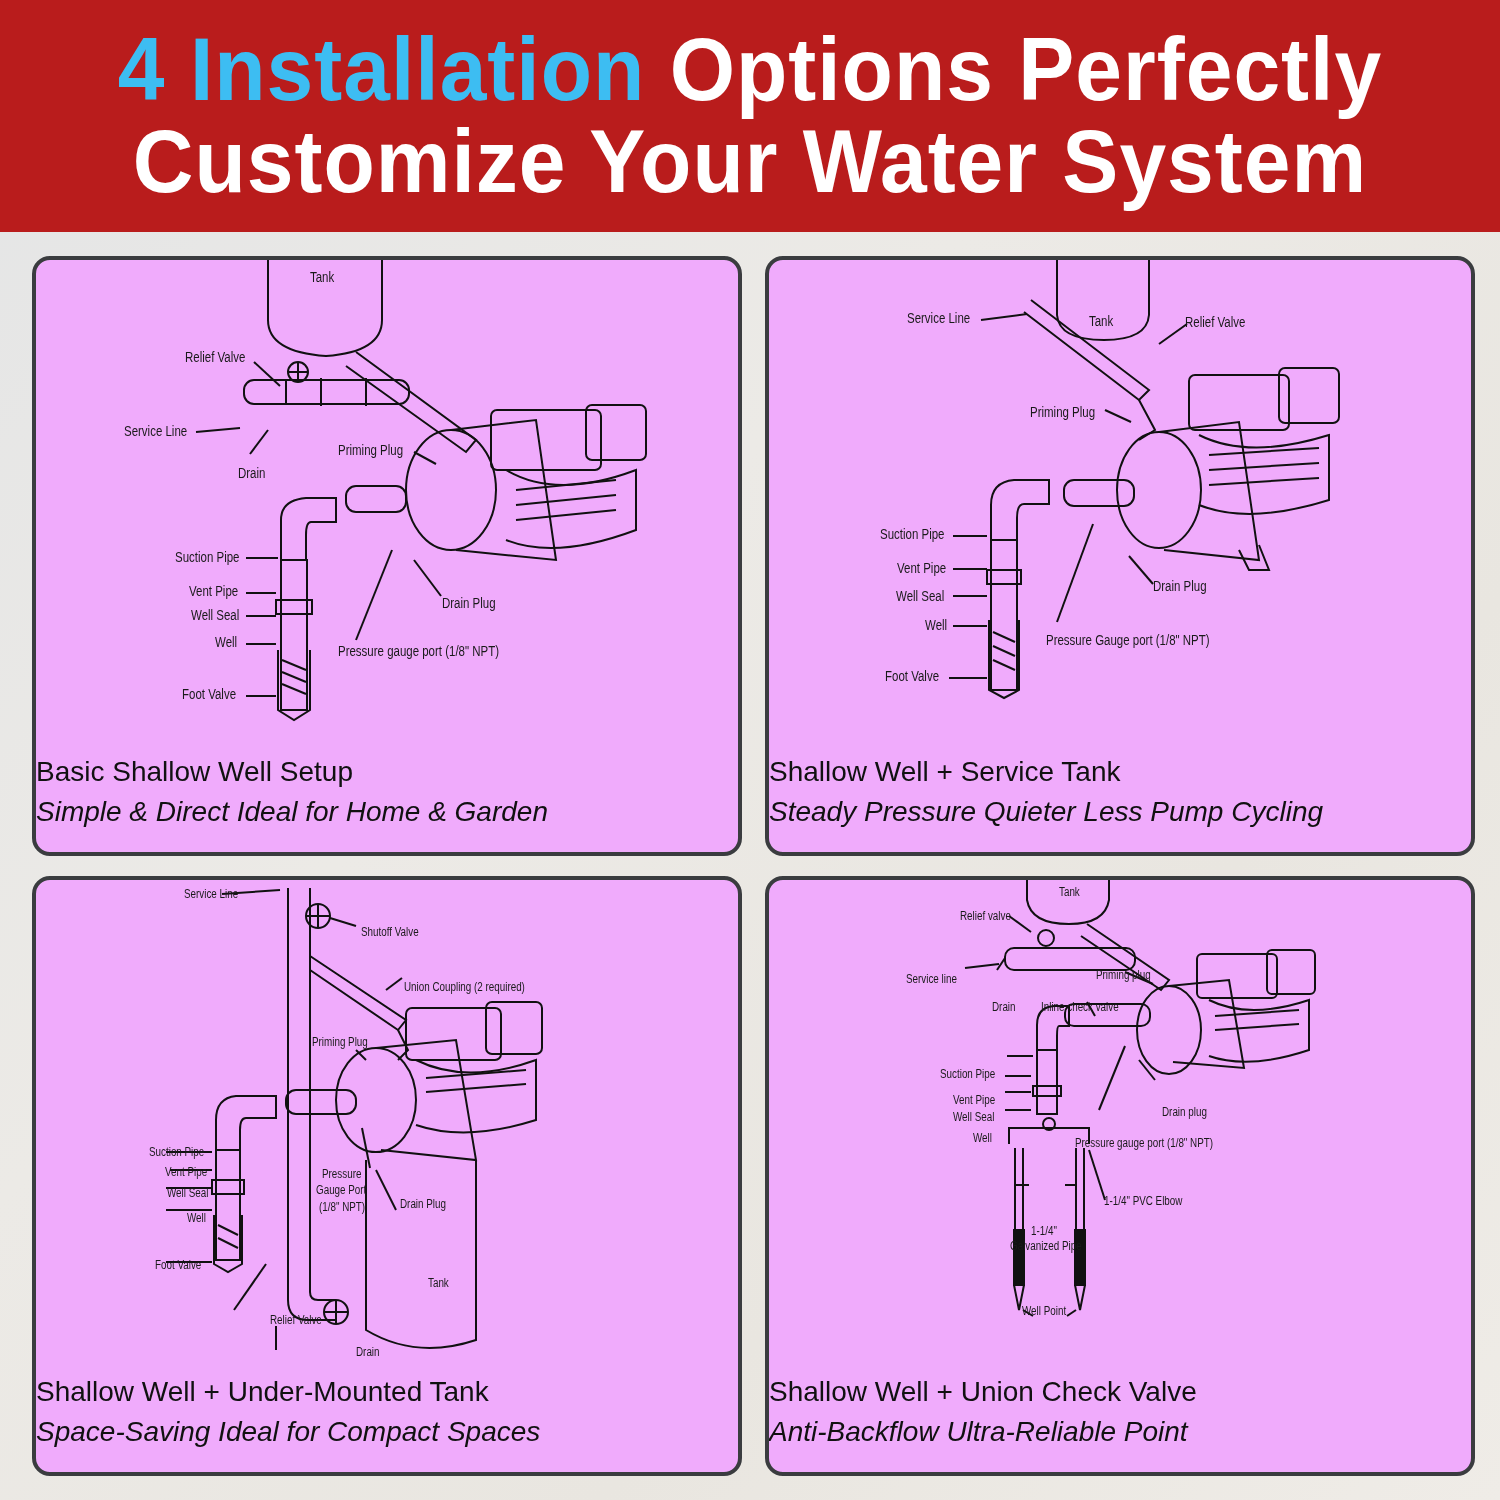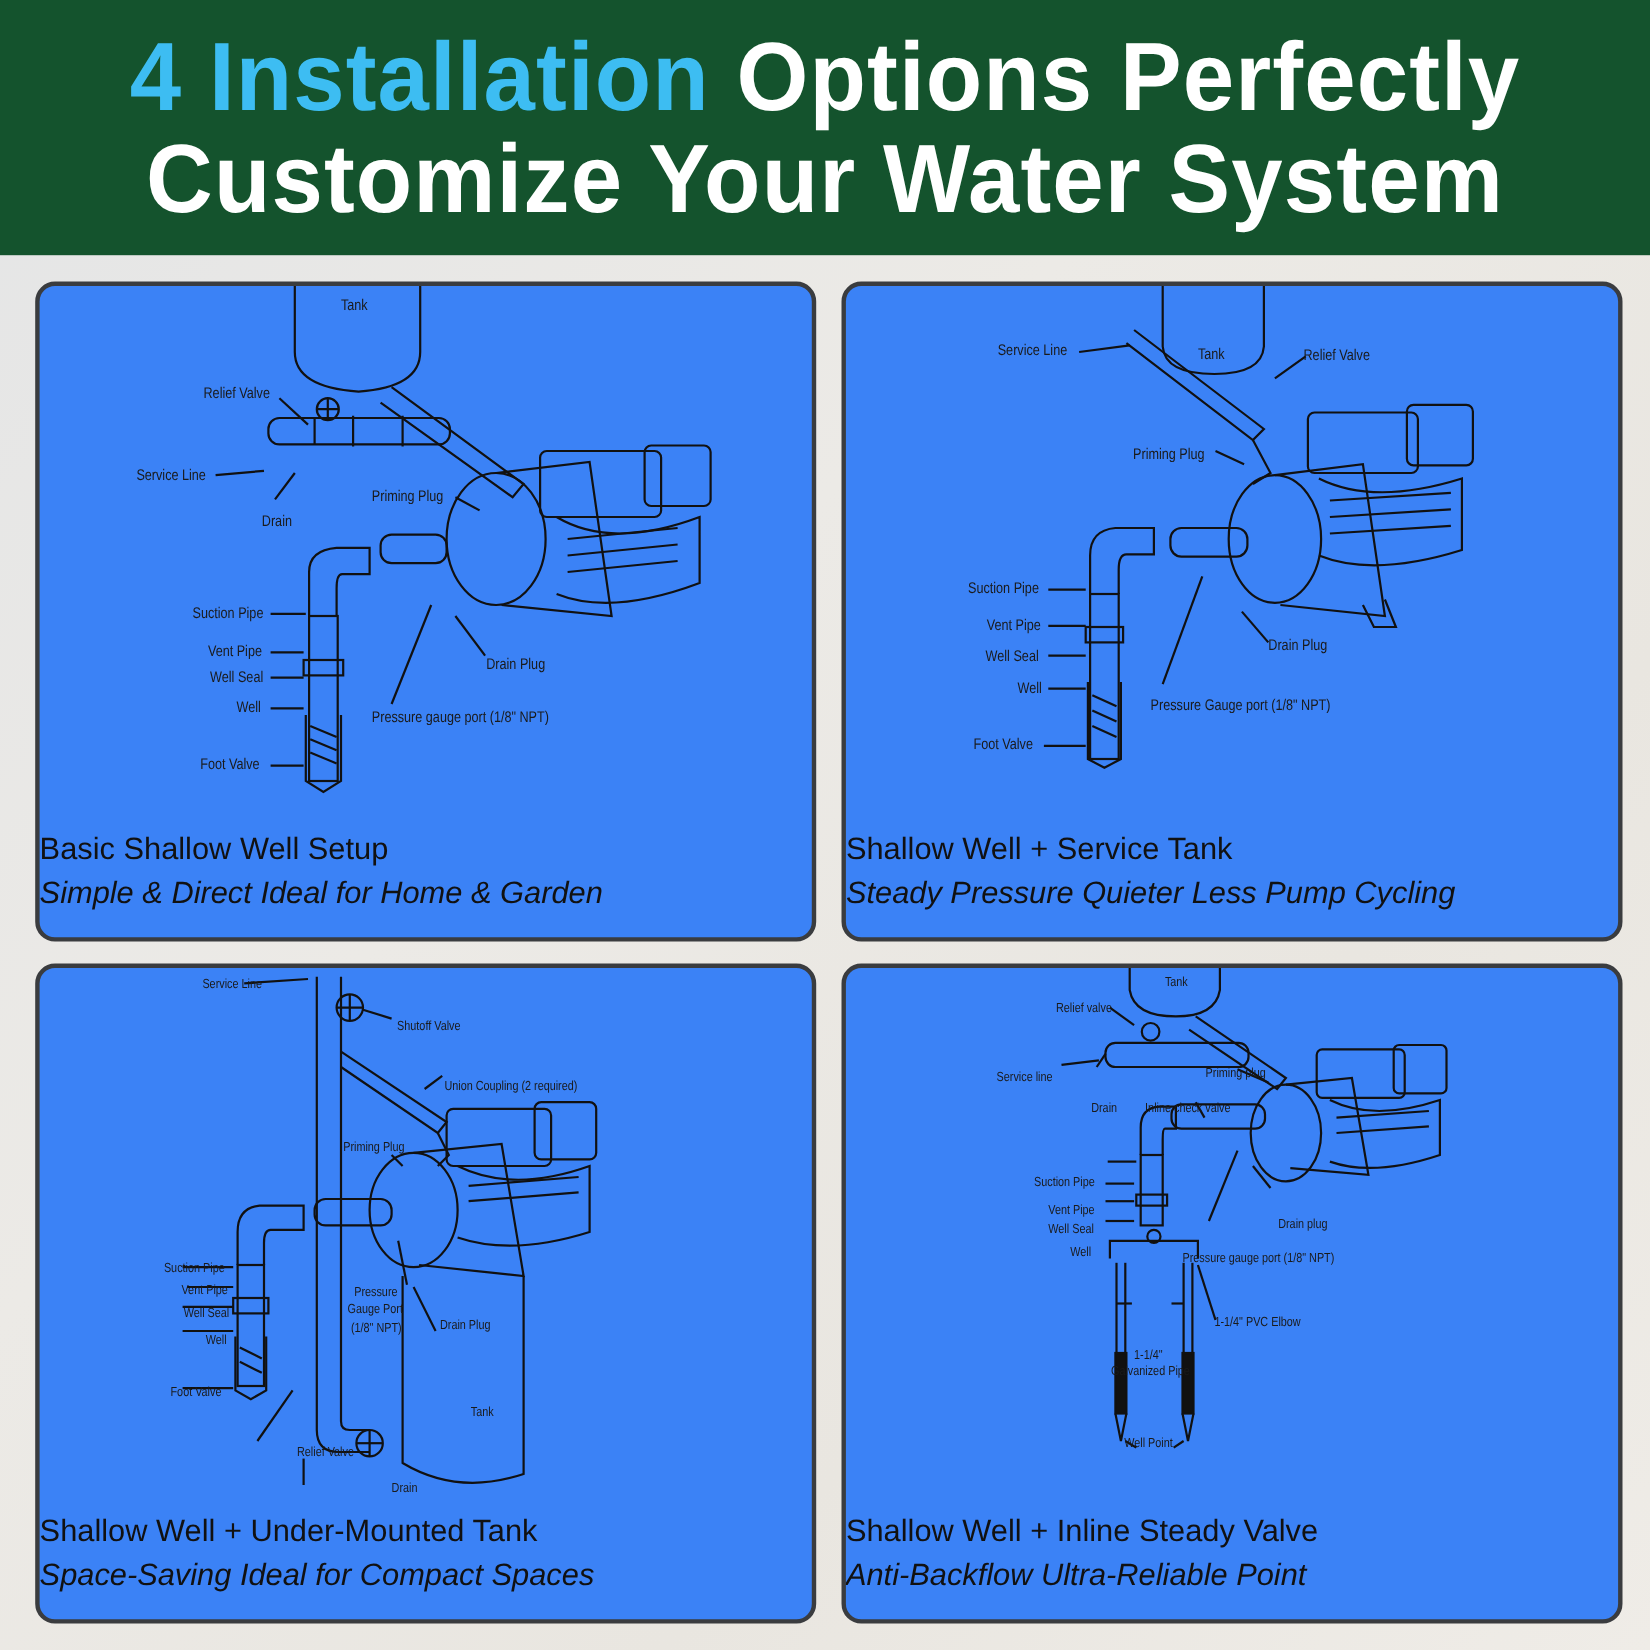--- a/index.html
+++ b/index.html
@@ -4,38 +4,38 @@
 <style>
   * { box-sizing: border-box; margin: 0; padding: 0; }
   html, body { width: 1500px; height: 1500px; overflow: hidden; }
   body {
     position: relative;
     font-family: "Liberation Sans", sans-serif;
     background: linear-gradient(135deg, #e4e5e6 0%, #eceae6 40%, #e9e6e0 70%, #efece7 100%);
   }
   .header {
     position: absolute; left: 0; top: 0; width: 1500px; height: 232px;
-    background: #14532d;
+    background: #b91c1c;
     display: flex; flex-direction: column; align-items: center; justify-content: center;
   }
   .header-line {
     font-family: "Liberation Sans", sans-serif;
     font-weight: bold;
     font-size: 84px;
     line-height: 92px;
     color: #ffffff;
     letter-spacing: 1px;
     white-space: nowrap;
     transform: scaleY(1.05);
   }
   .header-line .accent { color: #3dbdf2; }
   .panel {
     position: absolute;
     width: 710px; height: 600px;
-    background: #3b82f6;
+    background: #f0abfc;
     border: 4px solid #3a3c3f;
     border-radius: 18px;
     overflow: hidden;
   }
   .p1 { left: 32px; top: 256px; }
   .p2 { left: 765px; top: 256px; }
   .p3 { left: 32px; top: 876px; }
   .p4 { left: 765px; top: 876px; }
   .diagram { position: absolute; left: 0; top: 0; width: 702px; height: 480px; }
   .diagram svg { position: absolute; left: 0; top: 0; }
@@ -301,15 +301,15 @@
     <span class="lbl sm" style="left:184px;top:213px;">Vent Pipe</span>
     <span class="lbl sm" style="left:184px;top:230px;">Well Seal</span>
     <span class="lbl sm" style="left:204px;top:251px;">Well</span>
     <span class="lbl sm" style="left:393px;top:225px;">Drain plug</span>
     <span class="lbl sm" style="left:306px;top:256px;">Pressure gauge port (1/8" NPT)</span>
     <span class="lbl sm" style="left:335px;top:314px;">1-1/4" PVC Elbow</span>
     <span class="lbl sm" style="left:262px;top:344px;">1-1/4"</span>
     <span class="lbl sm" style="left:241px;top:359px;">Galvanized Pipe</span>
     <span class="lbl sm" style="left:253px;top:424px;">Well Point</span>
   </div>
-  <div class="caption t1">Shallow Well + Inline Steady Valve</div>
+  <div class="caption t1">Shallow Well + Union Check Valve</div>
   <div class="caption t2">Anti-Backflow Ultra-Reliable Point</div>
 </div>
 
 </body></html>

